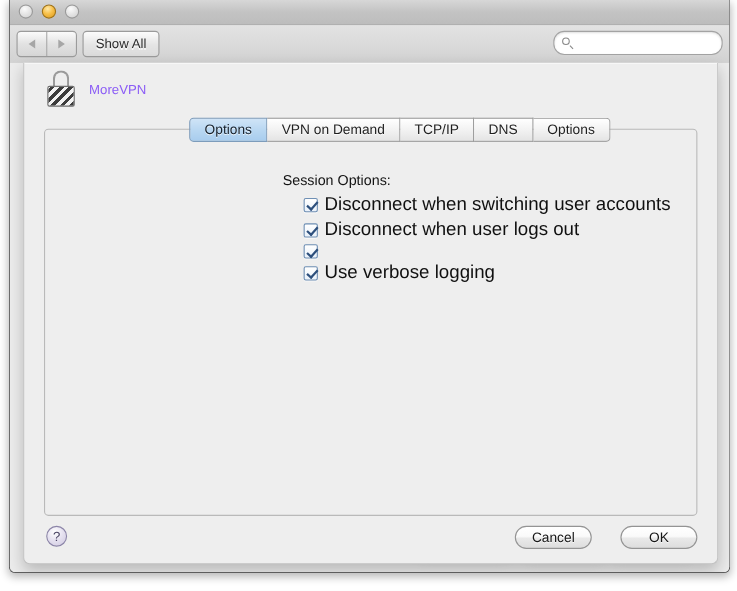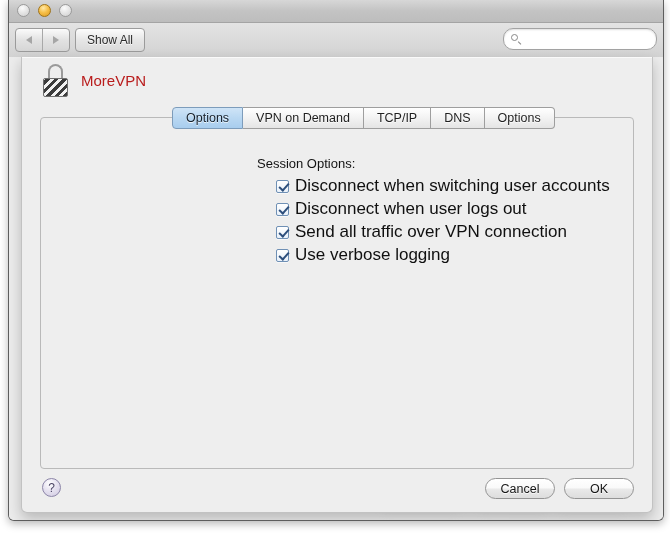--- a/index.html
+++ b/index.html
@@ -294,22 +294,22 @@
     border-radius: 2px;
     box-sizing: border-box;
     background:
       repeating-linear-gradient(
         -45deg,
         #3c3c3c 0px, #3c3c3c 3px,
         #f2f2f2 3px, #f2f2f2 6px
       );
   }
   .sheet-title {
-    font-size: 15px;
-    color: #b91c1c;
+    font-size: 12px;
+    color: #8b5cf6;
   }
 
   
   .tabs {
     position: absolute;
     left: 138px;
     top: 50px;
     display: flex;
     height: 22px;
     z-index: 5;
@@ -415,21 +415,21 @@
     align-items: center;
     justify-content: center;
     font-size: 12px;
     color: #4b4565;
   }
   .footer-btns {
     position: absolute;
     right: 18px;
     bottom: 13px;
     display: flex;
-    gap: 9px;
+    gap: 26px;
   }
   .capsule {
     min-width: 70px;
     height: 21px;
     padding: 0 14px;
     display: flex;
     align-items: center;
     justify-content: center;
     font-size: 12.5px;
     color: #171717;
@@ -579,21 +579,20 @@
           <div class="cblabel">Disconnect when switching user accounts</div>
         </div>
 
         <div class="cbrow">
           <div class="cbox checked"></div>
           <div class="cblabel">Disconnect when user logs out</div>
         </div>
 
         <div class="cbrow">
           <div class="cbox checked"></div>
-          <div class="cblabel">Send all traffic over VPN connection</div>
         </div>
 
 
         <div class="cbrow">
           <div class="cbox checked"></div>
           <div class="cblabel">Use verbose logging</div>
         </div>
 
       </div>
     </div>

